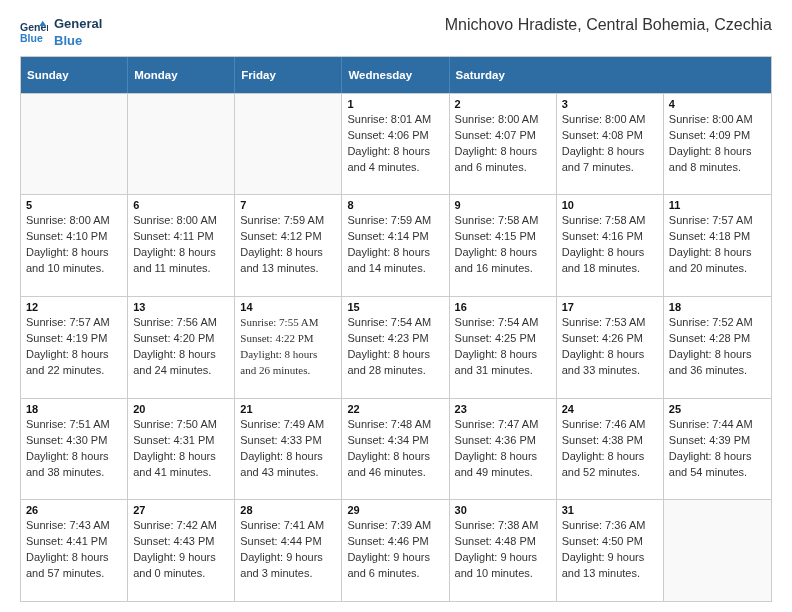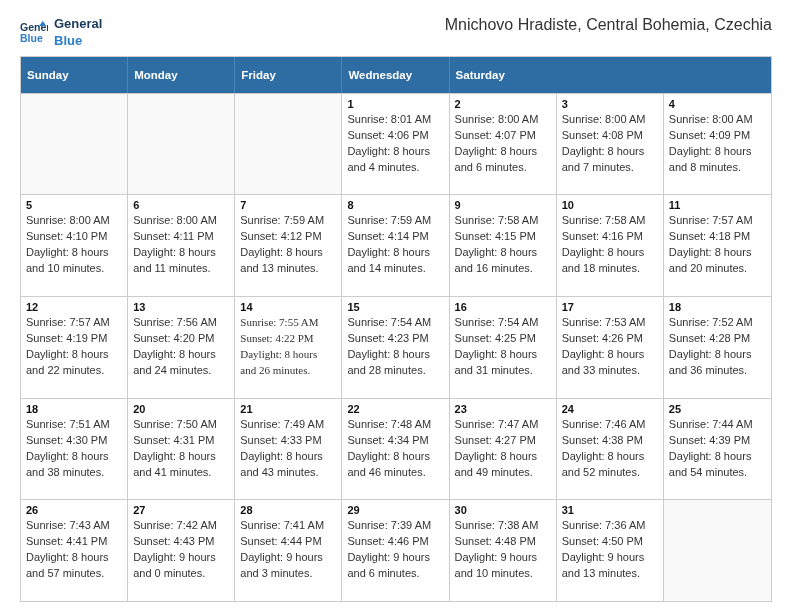--- a/index.html
+++ b/index.html
@@ -287,21 +287,21 @@
           <div class="cal-cell">
             <div class="day-num">22</div>
             <div class="day-info" style="white-space: pre-line;">Sunrise: 7:48 AM
 Sunset: 4:34 PM
 Daylight: 8 hours
 and 46 minutes.</div>
           </div>
           <div class="cal-cell">
             <div class="day-num">23</div>
             <div class="day-info" style="white-space: pre-line;">Sunrise: 7:47 AM
-Sunset: 4:27 PM
+Sunset: 4:36 PM
 Daylight: 8 hours
 and 49 minutes.</div>
           </div>
           <div class="cal-cell">
             <div class="day-num">24</div>
             <div class="day-info" style="white-space: pre-line;">Sunrise: 7:46 AM
 Sunset: 4:38 PM
 Daylight: 8 hours
 and 52 minutes.</div>
           </div>

